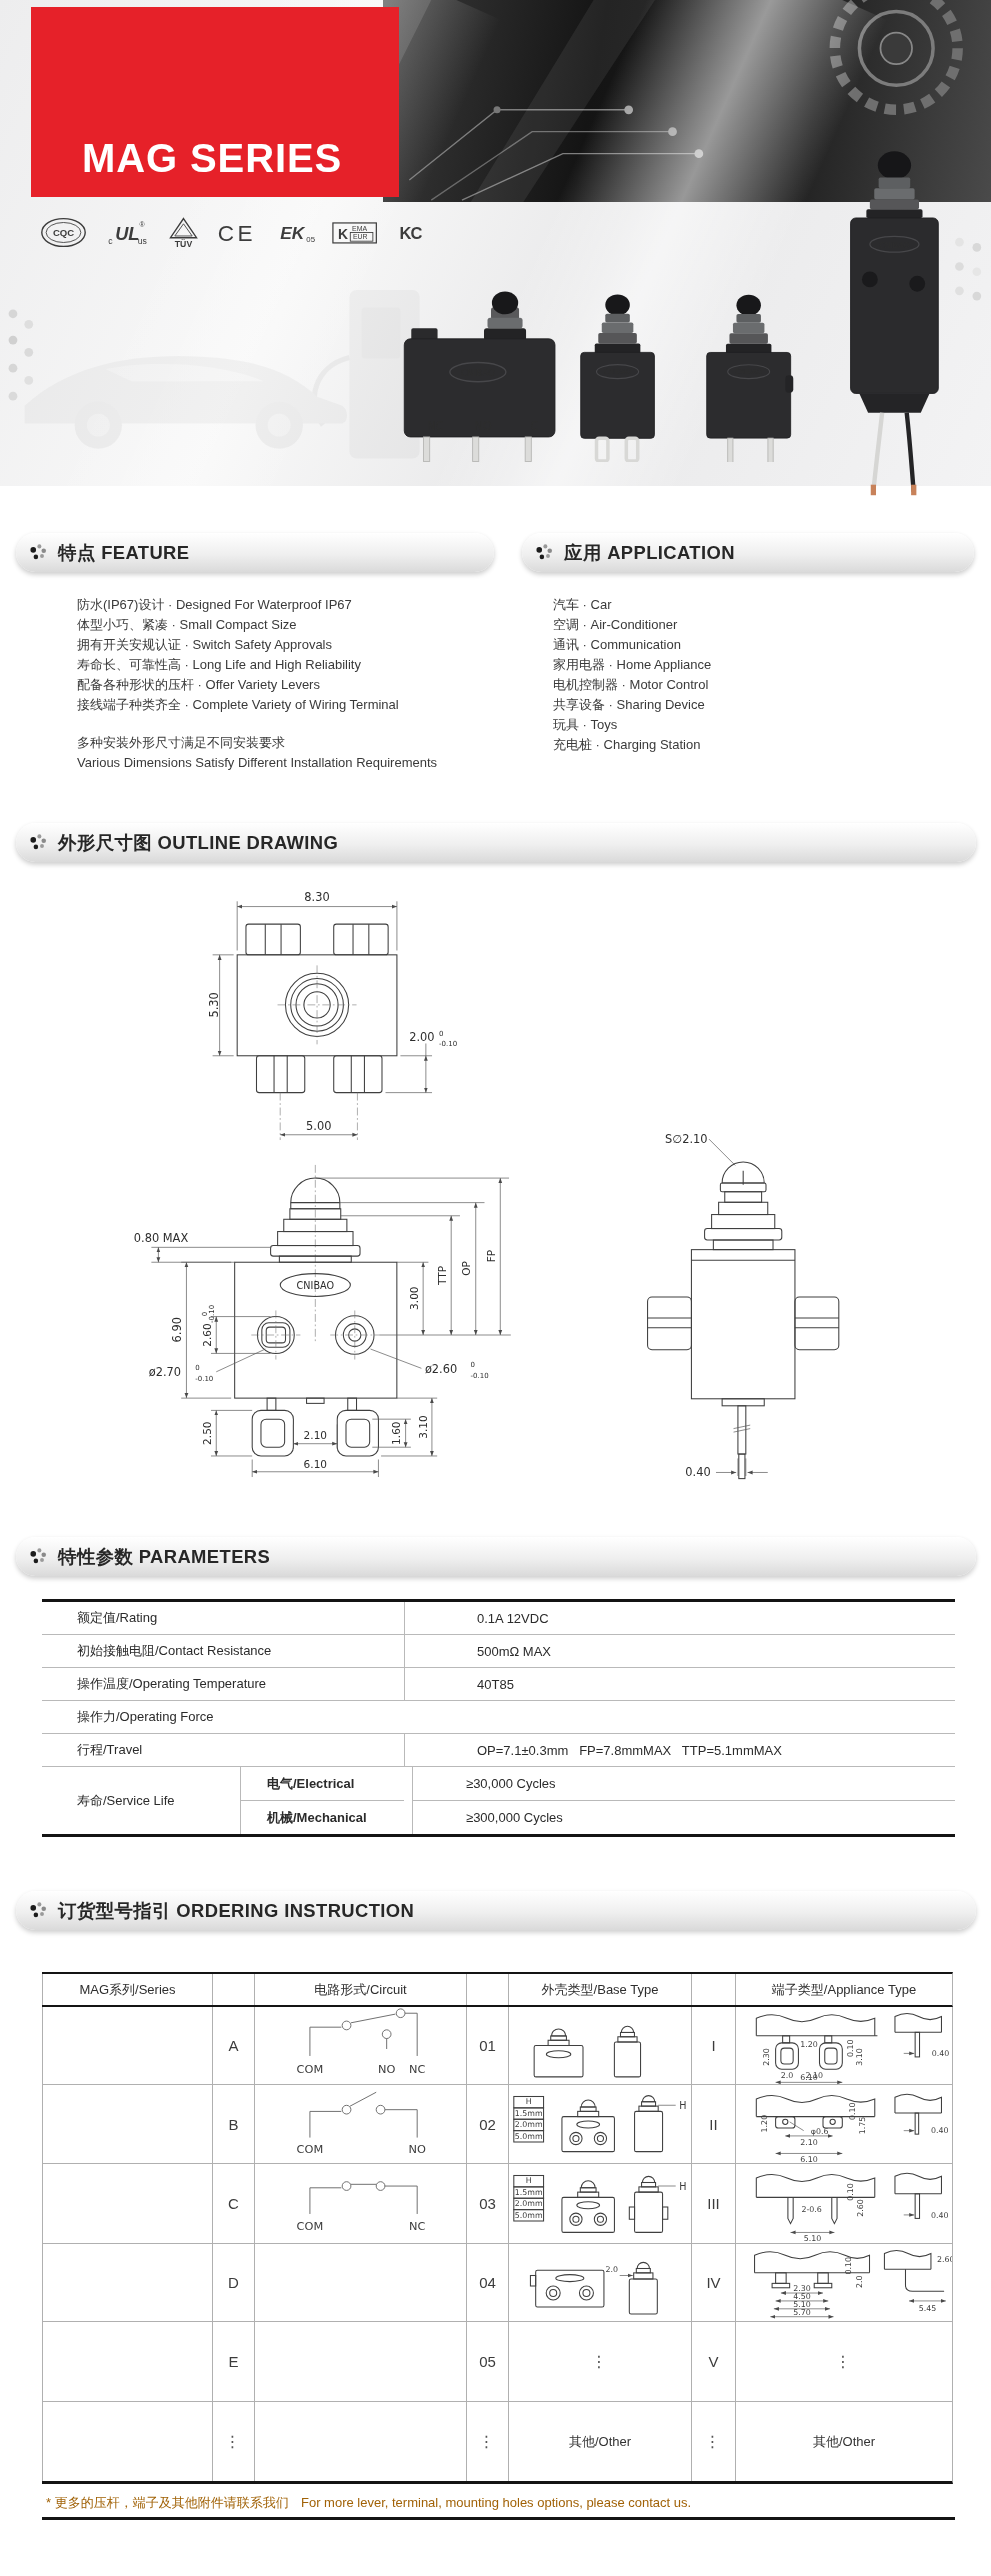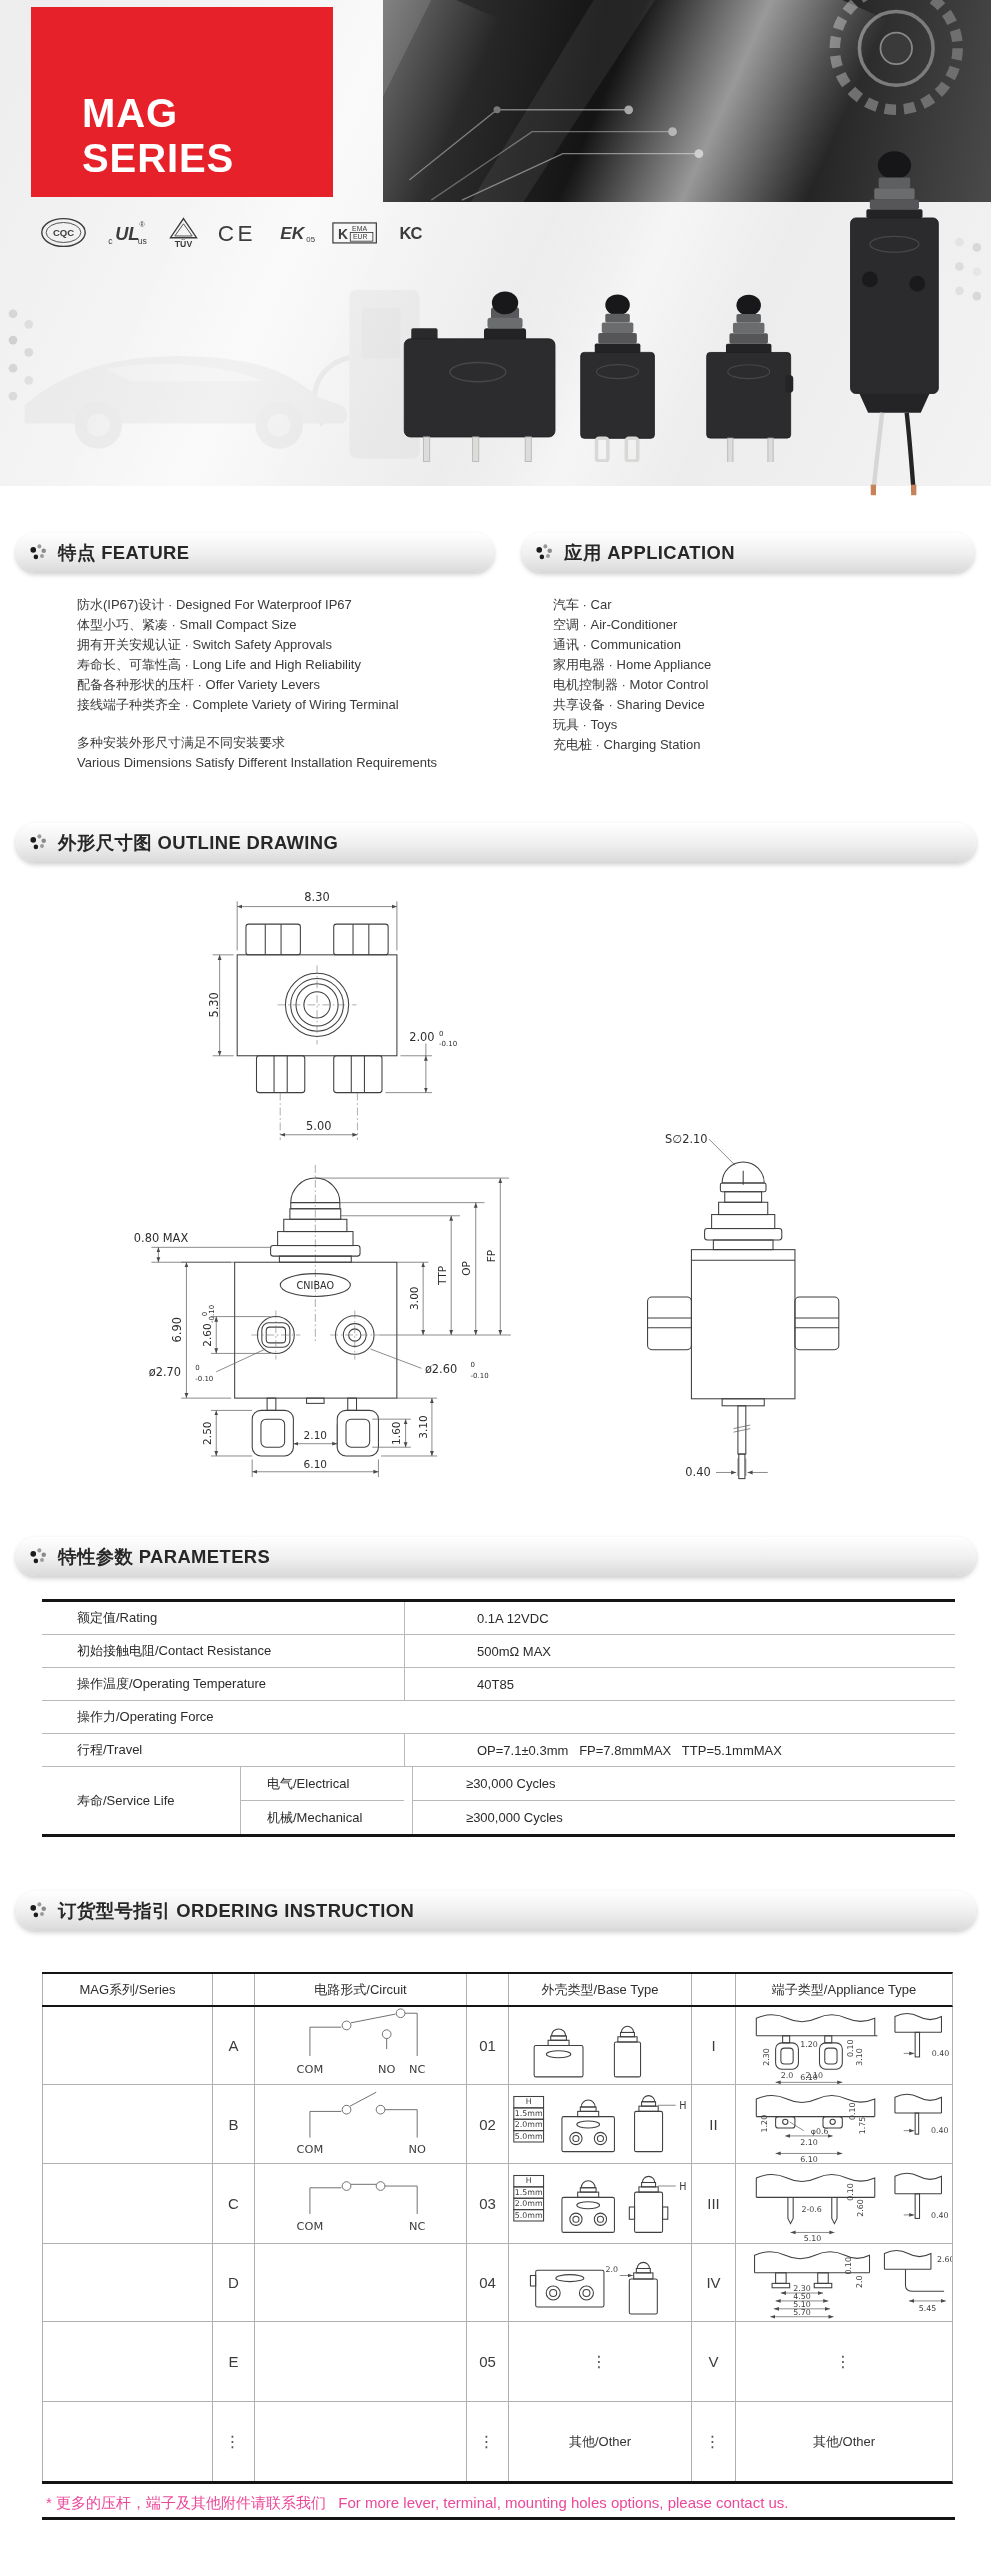--- a/index.html
+++ b/index.html
@@ -9,21 +9,21 @@
   .page { position:relative; width:991px; height:2576px; background:#fff; overflow:hidden; margin:0 auto; }
 
   
   .banner { position:absolute; left:0; top:0; width:991px; height:486px;
             background:linear-gradient(115deg,#ededee 0%,#f8f8f8 35%,#e9e9ea 60%,#f3f3f4 100%); }
   .banner .streak { position:absolute; width:228px; height:614px; top:-53px;
             background:linear-gradient(90deg,rgba(255,255,255,0),rgba(255,255,255,.55),rgba(255,255,255,0));
             transform:rotate(24deg); }
   .photo-strip { position:absolute; left:383px; top:0; width:608px; height:202px;
             background:linear-gradient(100deg,#3a3a3a 0%,#141414 35%,#232323 70%,#4a4a4a 100%); }
-  .red-block { position:absolute; left:31px; top:7px; width:302px; height:190px; background:#e62129; }
+  .red-block { position:absolute; left:31px; top:7px; width:368px; height:190px; background:#e62129;text-align:right; }
   .red-title { position:absolute; left:51px; bottom:16px; color:#fff; font-size:40px; font-weight:700; letter-spacing:0.9px; }
   .cert-row { position:absolute; left:40px; top:216px; display:flex; align-items:center; gap:14px; }
   .cert-row svg text { font-family:"Liberation Sans",sans-serif; fill:#3c3c3c; }
 
   
   .sec-header { position:absolute; height:39px; border-radius:19.3px; display:flex; align-items:center; gap:8.8px;
             padding-left:12.3px; background:linear-gradient(180deg,#ffffff 0%,#efefef 55%,#dadada 100%);
             box-shadow:0 2.6px 5.3px rgba(0,0,0,.20); }
   .sec-title { font-size:18.4px; font-weight:700; color:#272727; letter-spacing:0.4px; }
 
@@ -43,21 +43,21 @@
   
   .ptable { position:absolute; left:42px; top:1599px; width:913px;
             border-top:3.5px solid #141414; border-bottom:3.5px solid #141414; font-size:13px; }
   .prow { display:flex; height:33px; align-items:stretch; border-bottom:0.9px solid #b9b9b9; }
   .prow:last-child { border-bottom:none; }
   .pc1 { width:362px; display:flex; align-items:center; padding-left:35px; }
   .pcv { flex:1; border-left:0.9px solid #b9b9b9; display:flex; align-items:center; padding-left:72px; }
   .plife { display:flex; height:67px; }
   .plc1 { width:198px; display:flex; align-items:center; padding-left:35px; }
   .plmid { width:164px; border-left:0.9px solid #b9b9b9; display:flex; flex-direction:column; }
-  .plmid > div { flex:1; display:flex; align-items:center; padding-left:26px; }
+  .plmid > div { flex:1; display:flex; align-items:center; padding-left:26px;font-weight:bold; }
   .plmid > div:first-child { border-bottom:0.9px solid #b9b9b9; }
   .plval { flex:1; border-left:0.9px solid #b9b9b9; display:flex; flex-direction:column;margin-left:8px; }
   .plval > div { flex:1; display:flex; align-items:center; padding-left:53px; }
   .plval > div:first-child { border-bottom:0.9px solid #b9b9b9; }
 
   
   .otable { position:absolute; left:42px; top:1972px; width:911px; font-size:13px; }
   .orow { display:flex; border-bottom:0.9px solid #b0b0b0; border-right:0.9px solid #b0b0b0; }
   .orow > div { border-left:0.9px solid #b0b0b0; display:flex; align-items:center; justify-content:center; text-align:center; }
   .ohead { height:35px; border-top:2.6px solid #141414; border-bottom:2.6px solid #141414; border-right:none; }
@@ -67,21 +67,21 @@
   .cw-code { width:42px; } .cw-base { width:183px; } .cw-roman { width:44px; } .cw-term { width:217px; }
   .ohead .cw-series,.ohead .cw-letter,.ohead .cw-circuit,.ohead .cw-code,.ohead .cw-base,.ohead .cw-roman,.ohead .cw-term { border-left:0.9px solid #b0b0b0; }
   .ohead { border-right:0.9px solid #b0b0b0; }
   .ltr { font-size:15px; color:#3c3c3c; }
   .vdots { font-size:16px; color:#555; letter-spacing:1.8px; }
   .octext { color:#333; }
   .otable svg text { font-family:"DejaVu Sans",sans-serif; fill:#3c3c3c; }
   .cir { stroke:#6b6b6b; stroke-width:1.1; fill:none; }
   .cirdot { stroke:#6b6b6b; stroke-width:1.1; fill:#fff; }
 
-  .footnote { position:absolute; left:46px; top:2494px; font-size:15px; color:#ec4899; }
+  .footnote { position:absolute; left:46px; top:2494px; font-size:13px; color:#a16207; }
   .footnote .en { margin-left:12.3px; }
   .bottom-rule { position:absolute; left:42px; top:2517px; width:913px; height:2.6px; background:#141414; }
 </style>
 </head>
 <body>
 
 <svg width="0" height="0" style="position:absolute" aria-hidden="true">
   <defs>
     <marker id="ah" viewBox="0 0 10 10" refX="9" refY="5" markerWidth="8" markerHeight="8" orient="auto-start-reverse">
       <path d="M0,1.6 L9,5 L0,8.4 z" fill="#4a4a4a"></path>

